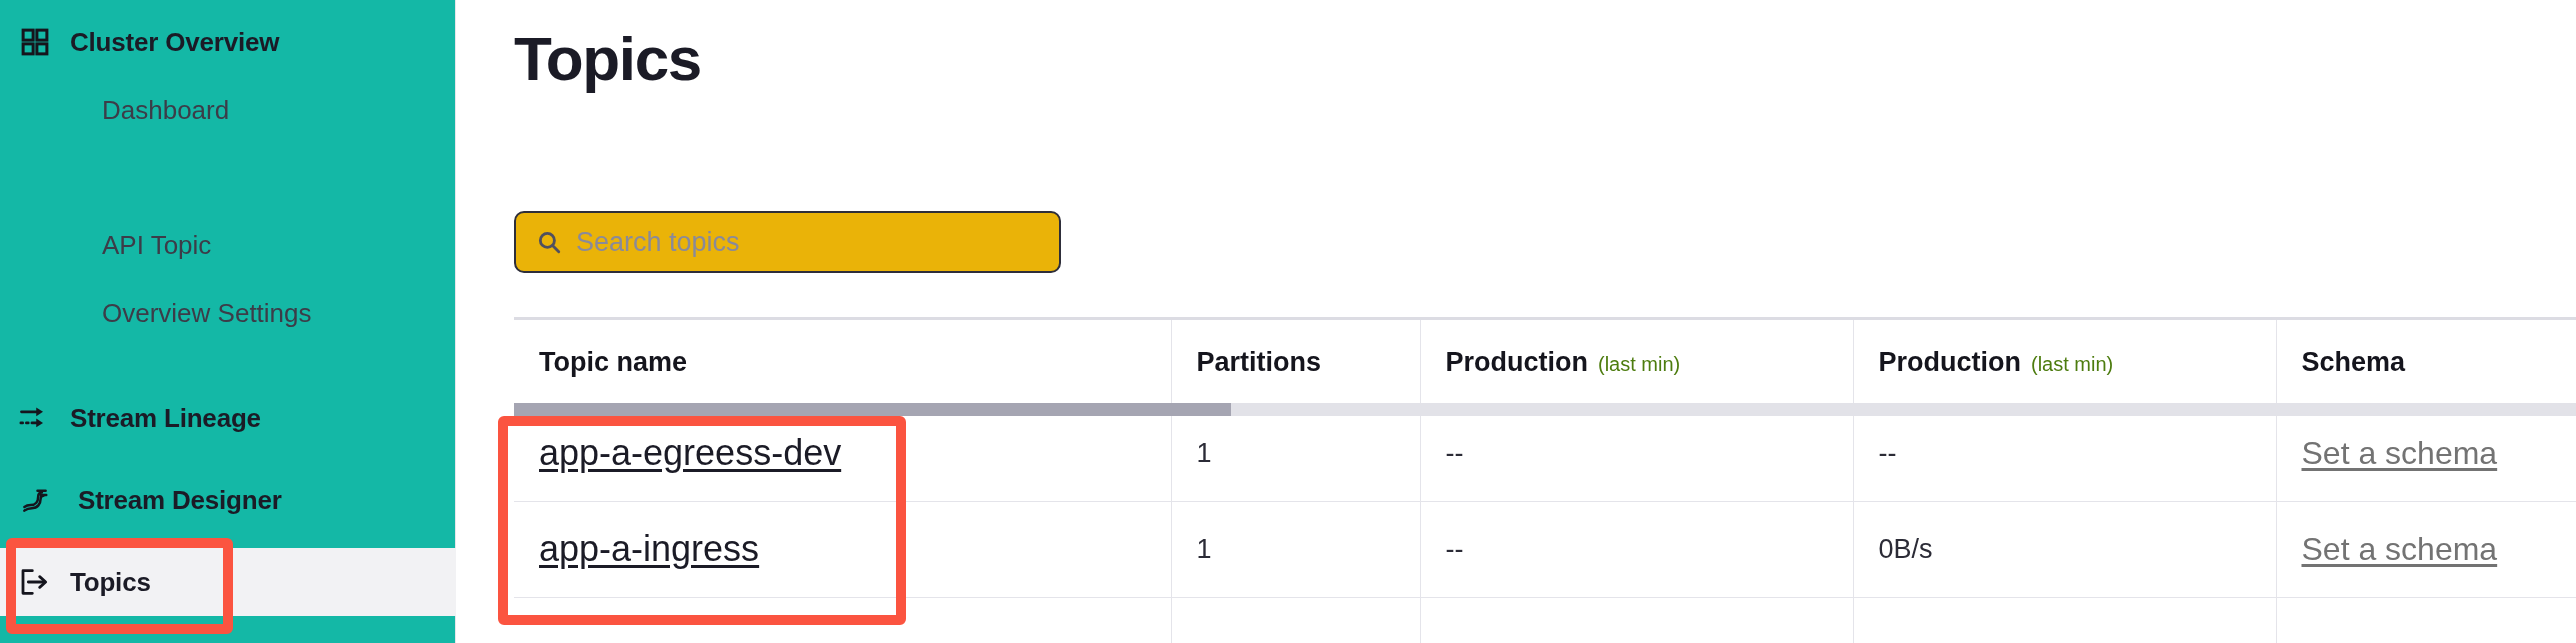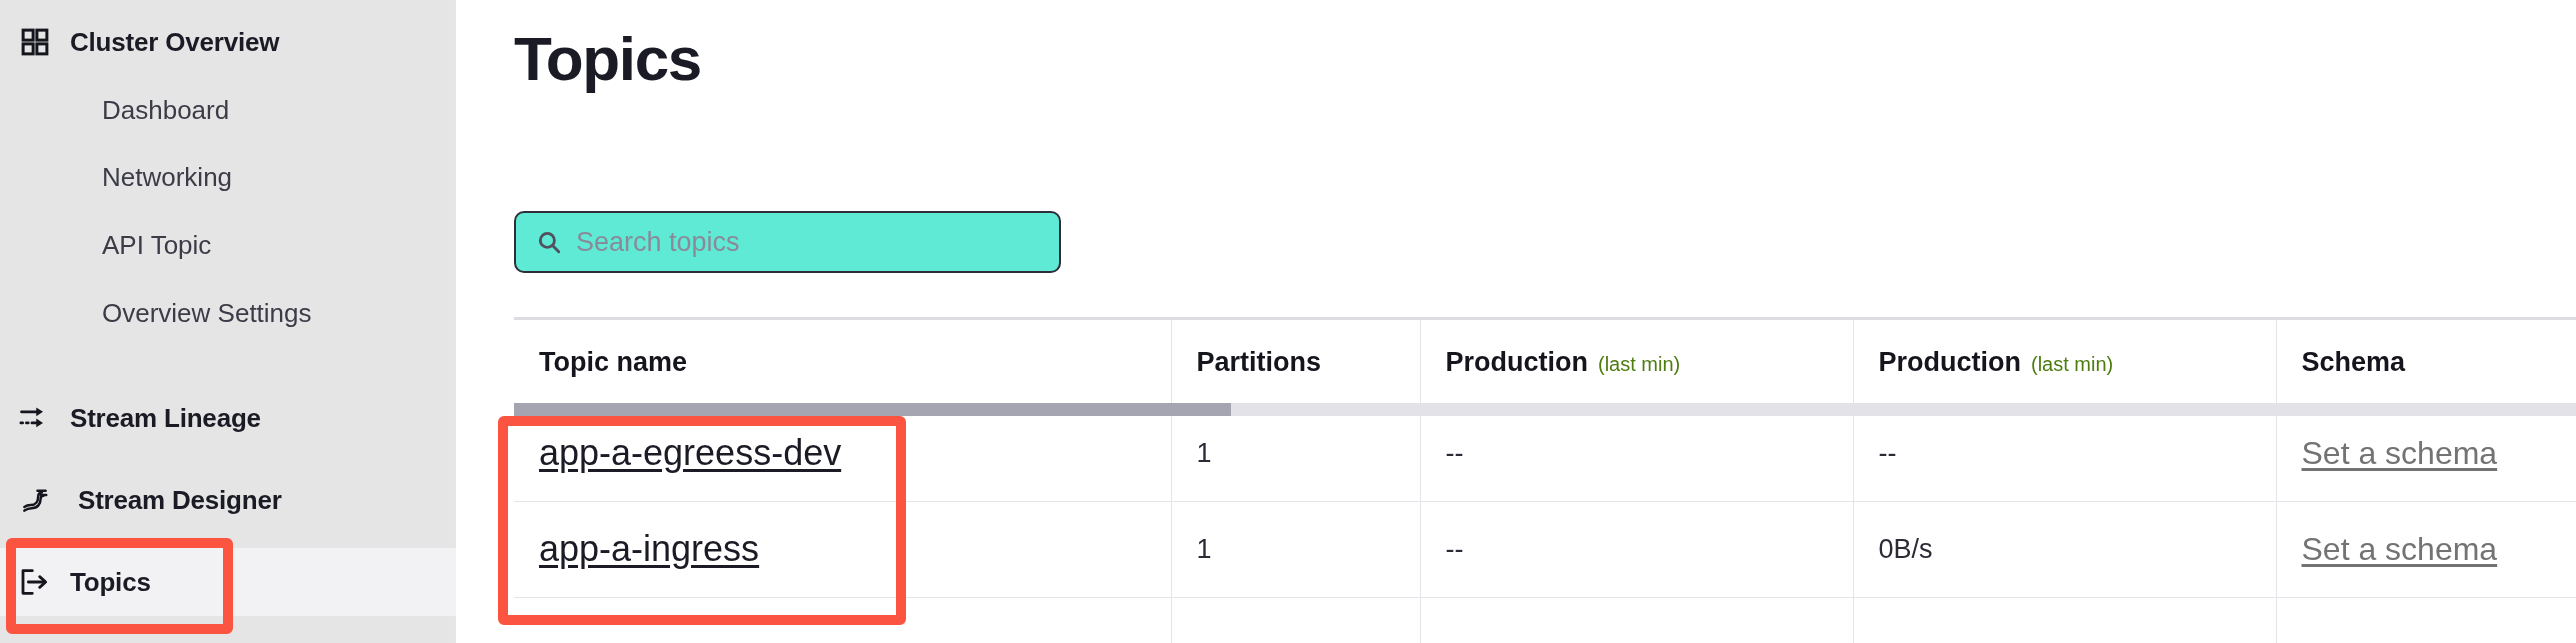--- a/index.html
+++ b/index.html
@@ -20,21 +20,21 @@
     display: flex;
     background: #ffffff;
   }
 
   
   .sidebar {
     position: relative;
     width: 456px;
     height: 643px;
     flex: 0 0 456px;
-    background: #e5e5e5;
+    background: #14b8a6;
     border-right: 1px solid #e6e6ea;
   }
 
   .nav-item {
     position: absolute;
     left: 0;
     width: 456px;
     height: 68px;
     display: flex;
     align-items: center;
@@ -79,21 +79,21 @@
 
   
   .search-box {
     position: absolute;
     left: 58px;
     top: 211px;
     width: 547px;
     height: 62px;
     border: 2px solid #2e2e3a;
     border-radius: 10px;
-    background: #5eead4;
+    background: #eab308;
     display: flex;
     align-items: center;
     padding: 0 18px;
   }
   .search-icon { flex: 0 0 30px; width: 30px; height: 30px; margin-right: 12px; display:flex; align-items:center; justify-content:center; }
   .search-input {
     border: 0;
     outline: 0;
     background: transparent;
     font-family: "Liberation Sans", sans-serif;
@@ -218,23 +218,20 @@
           <rect x="13.5" y="13.5" width="8" height="8"></rect>
         </svg>
       </span>
       <span class="nav-label">Cluster Overview</span>
     </div>
 
     <div class="nav-item sub" style="top:76px;">
       <span class="nav-label">Dashboard</span>
     </div>
 
-    <div class="nav-item sub" style="top:143px;">
-      <span class="nav-label">Networking</span>
-    </div>
 
     <div class="nav-item sub" style="top:211px;">
       <span class="nav-label">API Topic</span>
     </div>
 
     <div class="nav-item sub" style="top:279px;">
       <span class="nav-label">Overview Settings</span>
     </div>
 
     <div class="nav-item top" style="top:384px;">

